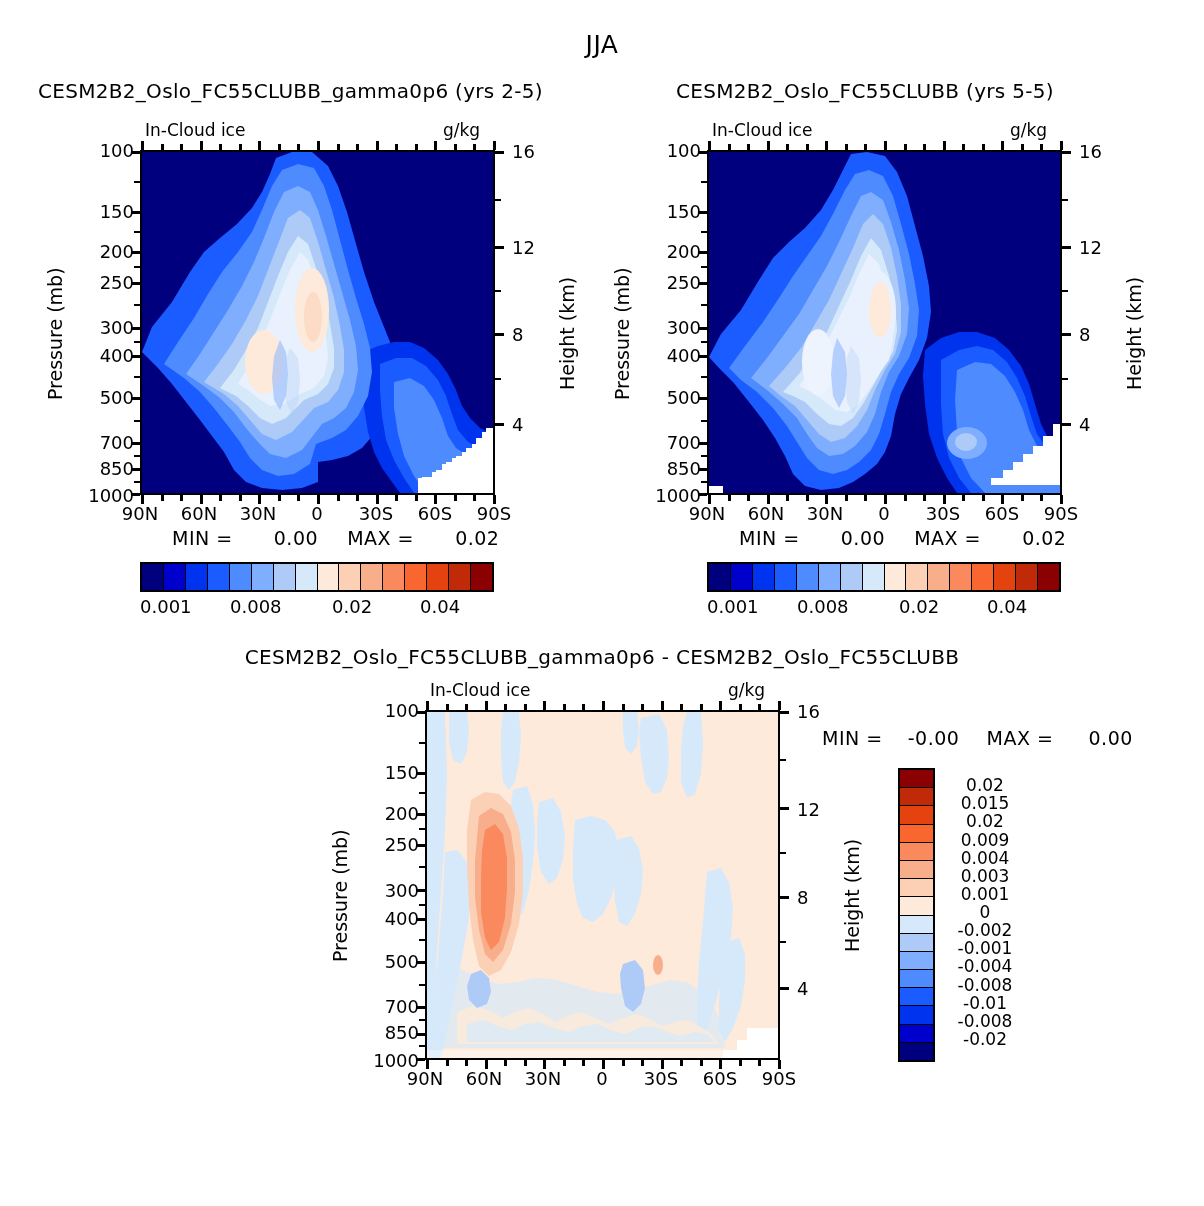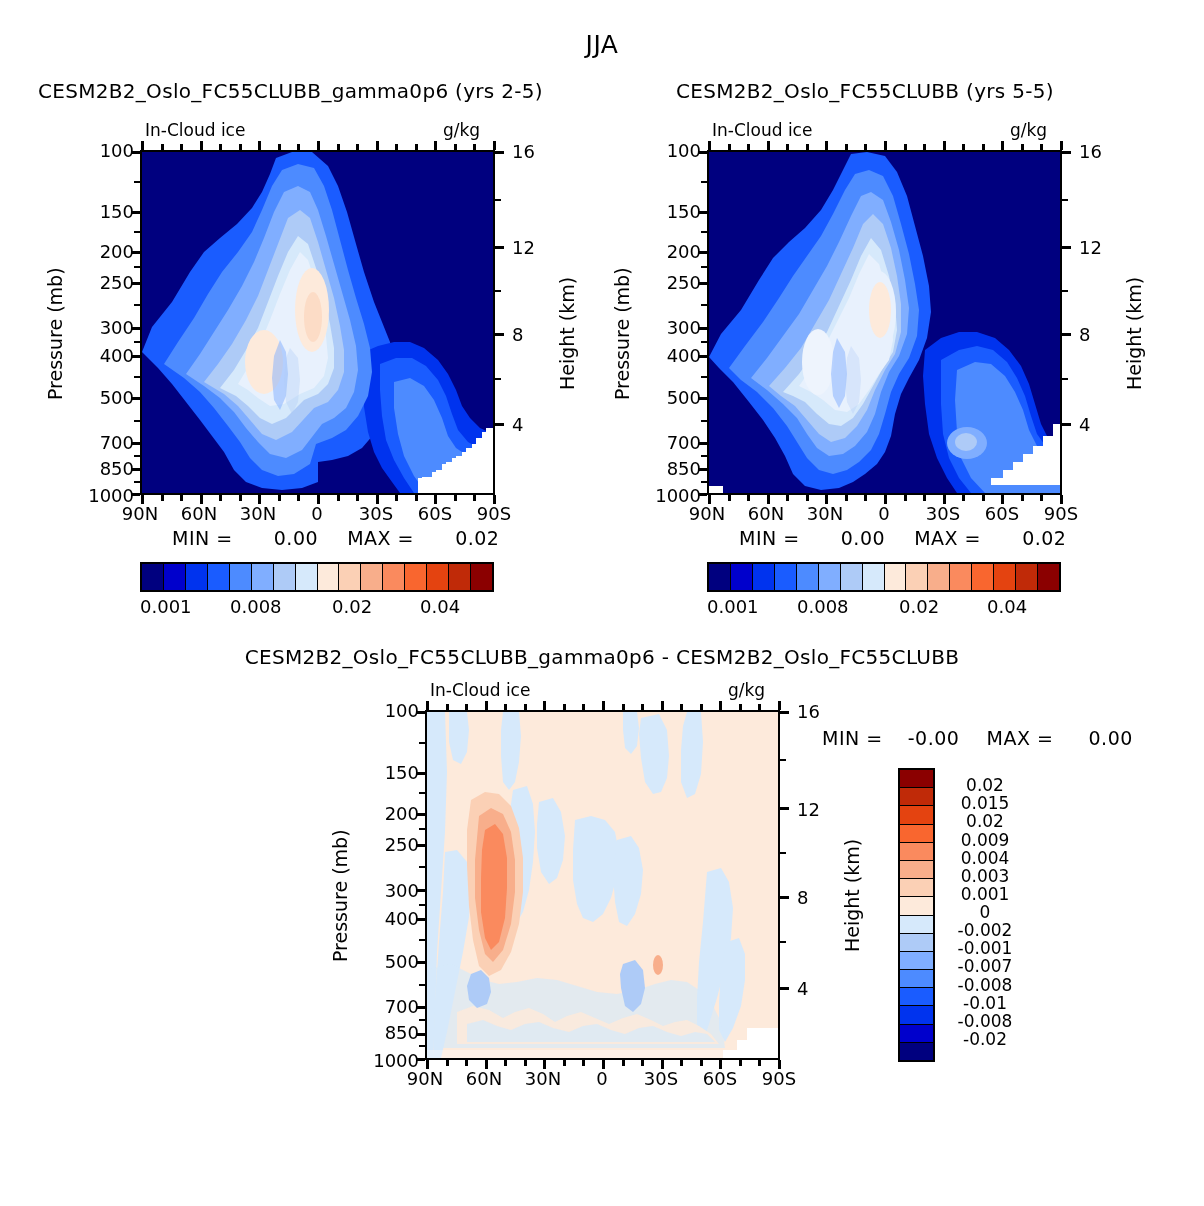--- a/index.html
+++ b/index.html
@@ -360,21 +360,21 @@
     <div class="vcb-lab" style="left: 0px; top: 7.125px; width: 90px;">0.02</div>
     <div class="vcb-lab" style="left: 0px; top: 25.25px; width: 90px;">0.015</div>
     <div class="vcb-lab" style="left: 0px; top: 43.375px; width: 90px;">0.02</div>
     <div class="vcb-lab" style="left: 0px; top: 61.5px; width: 90px;">0.009</div>
     <div class="vcb-lab" style="left: 0px; top: 79.625px; width: 90px;">0.004</div>
     <div class="vcb-lab" style="left: 0px; top: 97.75px; width: 90px;">0.003</div>
     <div class="vcb-lab" style="left: 0px; top: 115.875px; width: 90px;">0.001</div>
     <div class="vcb-lab" style="left: 0px; top: 134px; width: 90px;">0</div>
     <div class="vcb-lab" style="left: 0px; top: 152.125px; width: 90px;">-0.002</div>
     <div class="vcb-lab" style="left: 0px; top: 170.25px; width: 90px;">-0.001</div>
-    <div class="vcb-lab" style="left: 0px; top: 188.375px; width: 90px;">-0.007</div>
+    <div class="vcb-lab" style="left: 0px; top: 188.375px; width: 90px;">-0.004</div>
     <div class="vcb-lab" style="left: 0px; top: 206.5px; width: 90px;">-0.008</div>
     <div class="vcb-lab" style="left: 0px; top: 224.625px; width: 90px;">-0.01</div>
     <div class="vcb-lab" style="left: 0px; top: 242.75px; width: 90px;">-0.008</div>
     <div class="vcb-lab" style="left: 0px; top: 260.875px; width: 90px;">-0.02</div>
   </div>
 
 <div id="ticklayer" class="abs" style="left:0;top:0;width:1204px;height:1206px;pointer-events:none;">
     <div class="tick" style="left: 131px; top: 151px; width: 9px; height: 2.5px;"></div>
     <div class="tick" style="left: 131px; top: 211px; width: 9px; height: 2.5px;"></div>
     <div class="tick" style="left: 131px; top: 251px; width: 9px; height: 2.5px;"></div>

